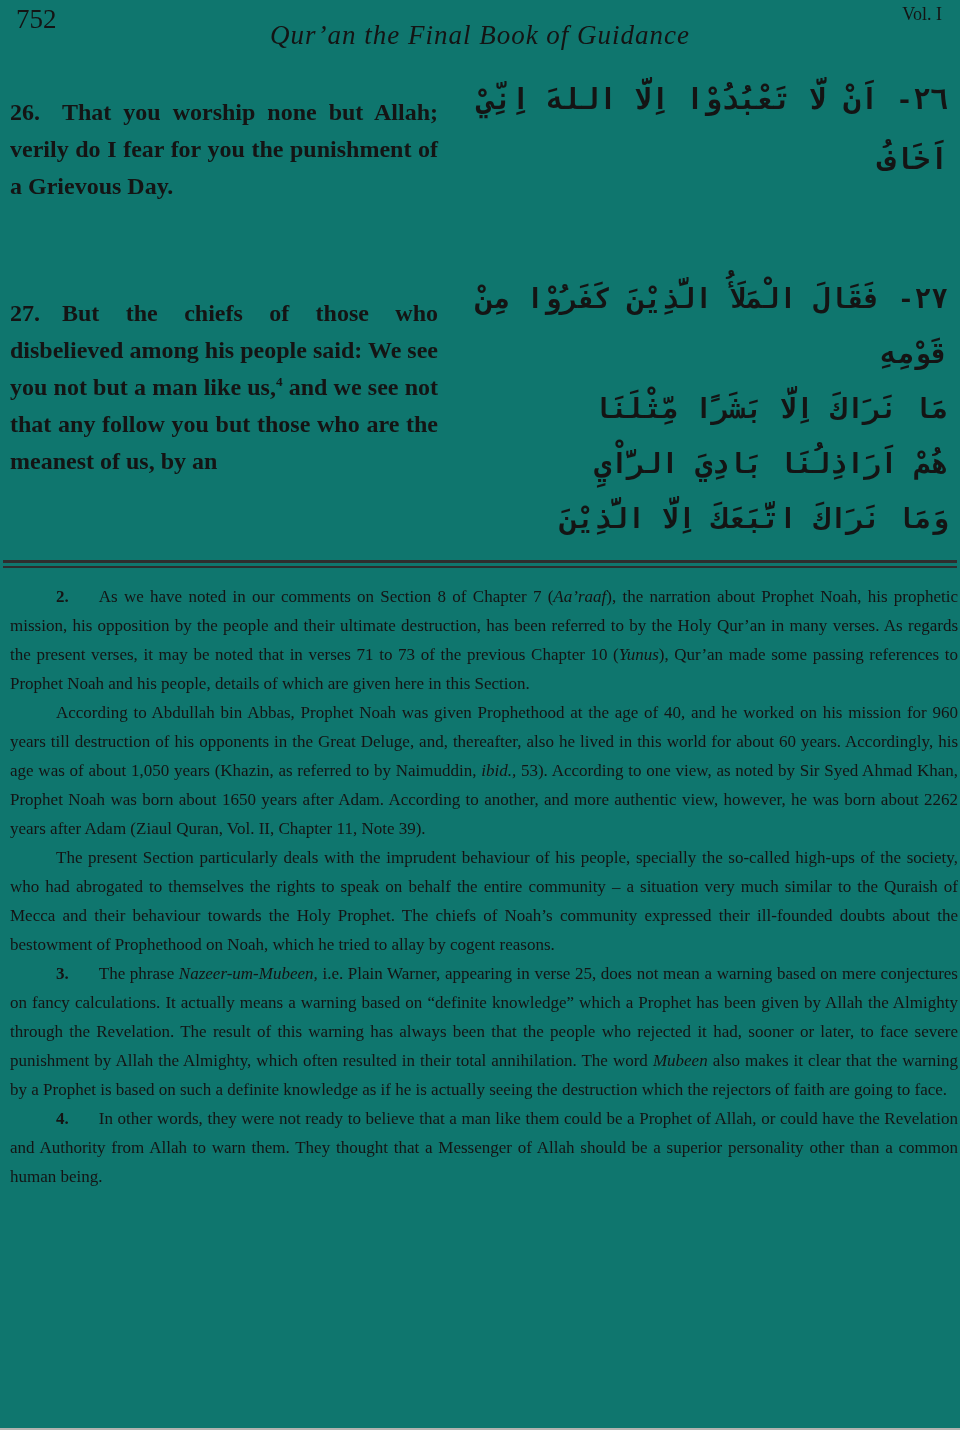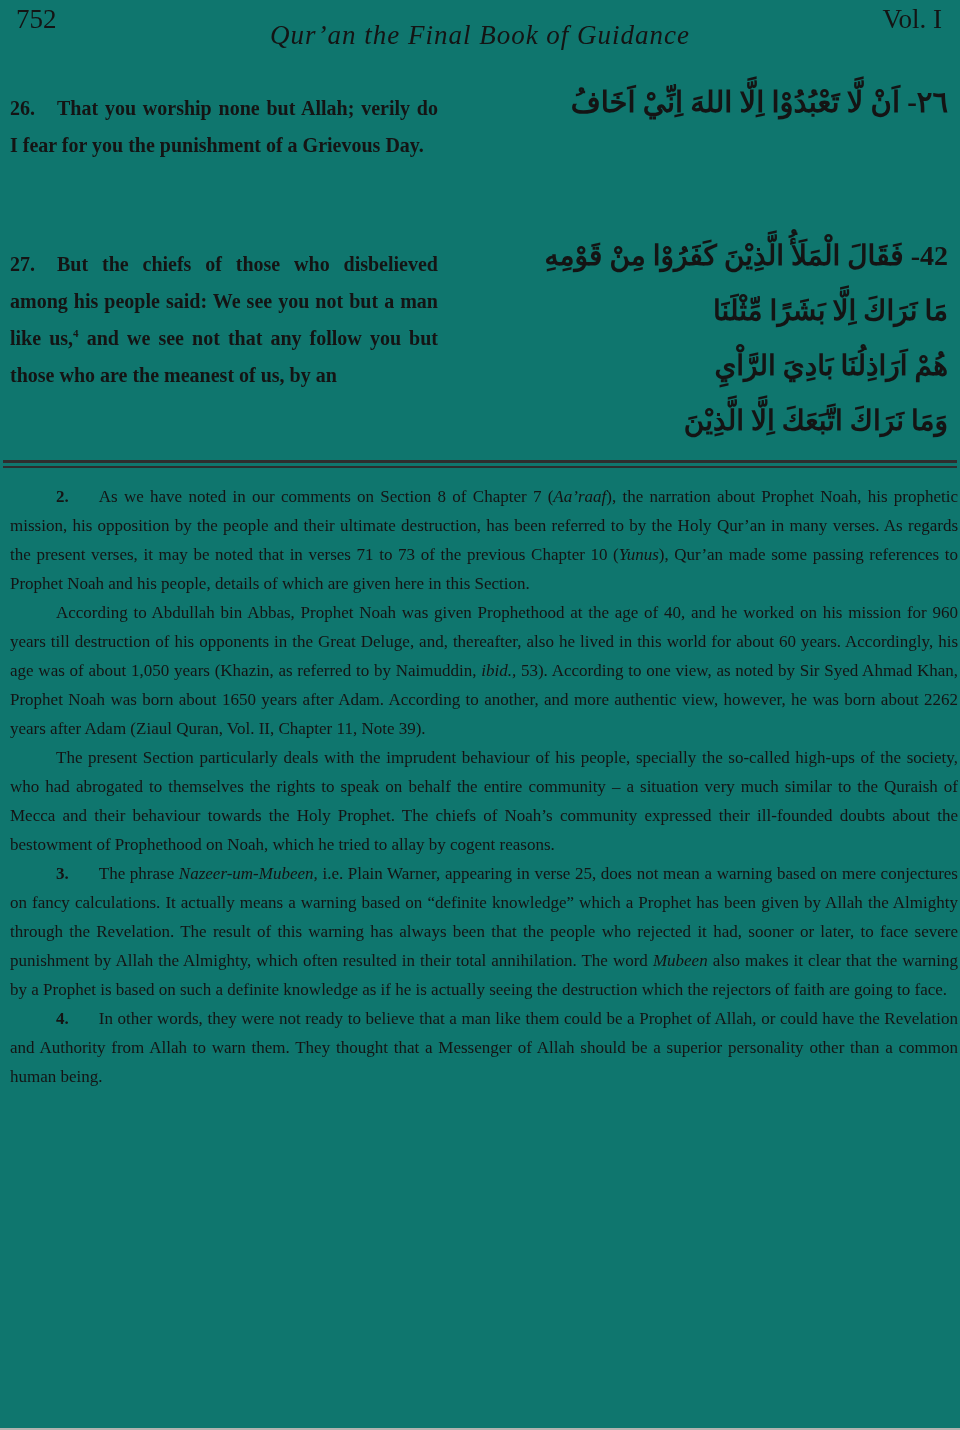--- a/index.html
+++ b/index.html
@@ -6,30 +6,30 @@
   .page {
     position:relative; width:960px; height:1430px; margin:0 auto;
     background:#0f766e; color:#141414; overflow:hidden;
     font-family:"Liberation Serif", serif;
   }
   
   .hdr { position:relative; height:42px; padding-top:6px; }
   .hdr .pnum { position:absolute; left:16px; top:4px; font-size:27px; }
   .hdr .title { position:absolute; left:0; right:0; top:20px; text-align:center;
                 font-style:italic; font-size:27px; letter-spacing:1px; }
-  .hdr .vol { position:absolute; right:18px; top:4px; font-size:27px; }
+  .hdr .vol { position:absolute; right:18px; top:4px; font-size:18px; }
   
   .verses { padding:22px 8px 0 10px; }
   .verse-row { display:flex; align-items:flex-start; }
   .verse-row + .verse-row { margin-top:42px; }
-  .verse-en { width:428px; font-weight:bold; font-size:20px; line-height:37px;
+  .verse-en { width:428px; font-weight:bold; font-size:24px; line-height:37px;
               text-align:justify; }
   .v-num { font-weight:bold; margin-right:22px; }
   .verse-ar { flex:1; direction:rtl; text-align:right; padding-right:4px; padding-top:2px;
-              font-family:Liberation Serif, serif; font-weight:bold;margin-left:34px; }
+              font-family:Liberation Mono, monospace; font-weight:bold;margin-left:34px; }
   .v26 .ar-line { font-size:29px; line-height:60px; }
   .v27 .ar-line { font-size:28px; line-height:55px; }
   .sup { vertical-align:super; font-size:0.55em; line-height:0; }
   .it  { font-style:italic; }
   
   .rule { margin:12px 3px 0 3px; height:3px;
           border-top:3px solid #2e2e2e; border-bottom:2px solid #2e2e2e; }
   
   .footnotes { padding:14px 2px 0 10px; font-size:17px; line-height:29px;
                text-align:justify; }
@@ -52,21 +52,21 @@
     <div class="verse-row v26">
       <p class="verse-en"><span class="v-num">26.</span><span><span>That you worship none but Allah; verily do I fear for you the punishment of a Grievous Day.</span></span></p>
       <div class="verse-ar" dir="rtl">
           <div class="ar-line">٢٦- اَنْ لَّا تَعْبُدُوْا اِلَّا اللهَ اِنِّيْ اَخَافُ</div>
         </div>
     </div>
 
     <div class="verse-row v27">
       <p class="verse-en"><span class="v-num">27.</span><span><span>But the chiefs of those who disbelieved among his people said: We see you not but a man like us,</span><span class="sup">4</span><span> and we see not that any follow you but those who are the meanest of us, by an</span></span></p>
       <div class="verse-ar" dir="rtl">
-          <div class="ar-line">42- فَقَالَ الْمَلَأُ الَّذِيْنَ كَفَرُوْا مِنْ قَوْمِهِ</div>
+          <div class="ar-line">٢٧- فَقَالَ الْمَلَأُ الَّذِيْنَ كَفَرُوْا مِنْ قَوْمِهِ</div>
           <div class="ar-line">مَا نَرَاكَ اِلَّا بَشَرًا مِّثْلَنَا</div>
           <div class="ar-line">هُمْ اَرَاذِلُنَا بَادِيَ الرَّاْيِ</div>
           <div class="ar-line">وَمَا نَرَاكَ اتَّبَعَكَ اِلَّا الَّذِيْنَ</div>
         </div>
     </div>
   </main>
 
   <div class="rule"></div>
 
   <section class="footnotes">

